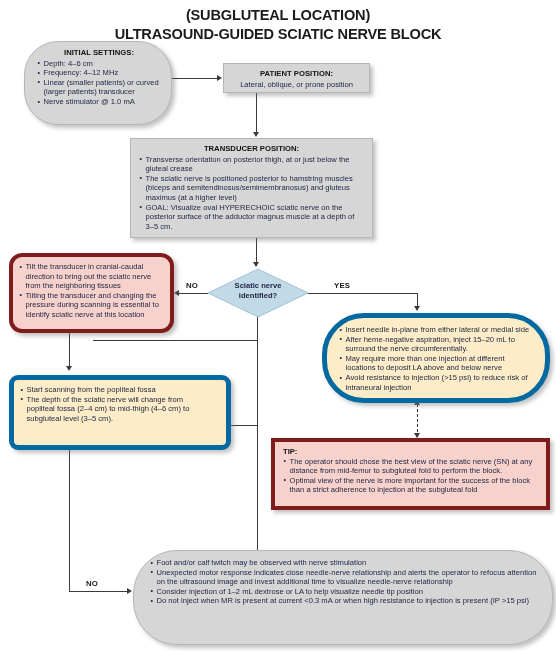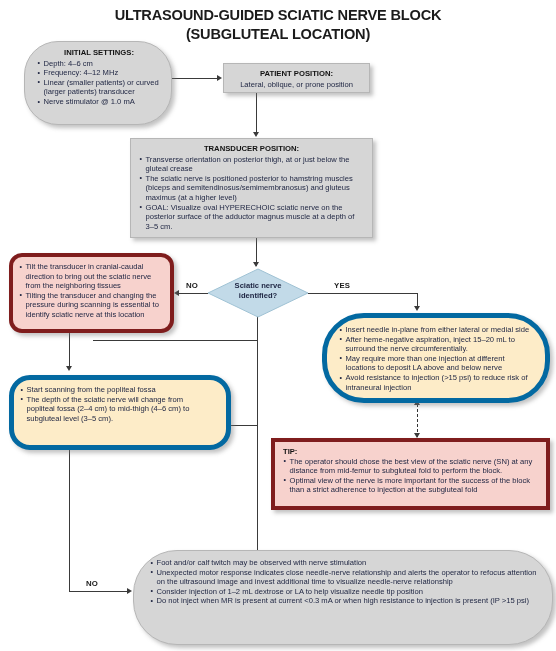--- a/index.html
+++ b/index.html
@@ -86,21 +86,21 @@
     padding: 5px 8px 0 8px;
   }
   #tilt-box {
     left: 9px; top: 253px; width: 165px; height: 80px;
     padding: 5px 8px 0 6px;
     border-radius: 13px;
   }
   #popliteal-box {
     left: 9px; top: 375px; width: 222px; height: 75px;
     padding: 5px 24px 0 6px;
-    border-radius: 21px;
+    border-radius: 9px;
   }
   #insert-needle-box {
     left: 322px; top: 313px; width: 228px; height: 90px;
     padding: 7px 10px 0 12px;
     border-radius: 42px;
   }
   #tip-box {
     left: 271px; top: 438px; width: 279px; height: 72px;
     padding: 5px 8px 0 8px;
   }
@@ -155,22 +155,22 @@
     width: 0;
     border-left: 1px dashed #333;
   }
 </style>
 </head>
 <body>
 
 <div id="page">
 
   <div class="title">
+    <div>(SUBGLUTEAL LOCATION)</div>
     <div>ULTRASOUND-GUIDED SCIATIC NERVE BLOCK</div>
-    <div>(SUBGLUTEAL LOCATION)</div>
   </div>
 
   <div class="ln lnh" style="left:172px; top:78px; width:46px;"></div>
   <div class="arrow ar-right" style="left:217px; top:74.5px;"></div>
 
   <div class="ln lnv" style="left:256px; top:93px; height:42px;"></div>
   <div class="arrow ar-down" style="left:253.4px; top:132px;"></div>
 
   <div class="ln lnv" style="left:256px; top:238px; height:28px;"></div>
   <div class="arrow ar-down" style="left:253.4px; top:262px;"></div>

